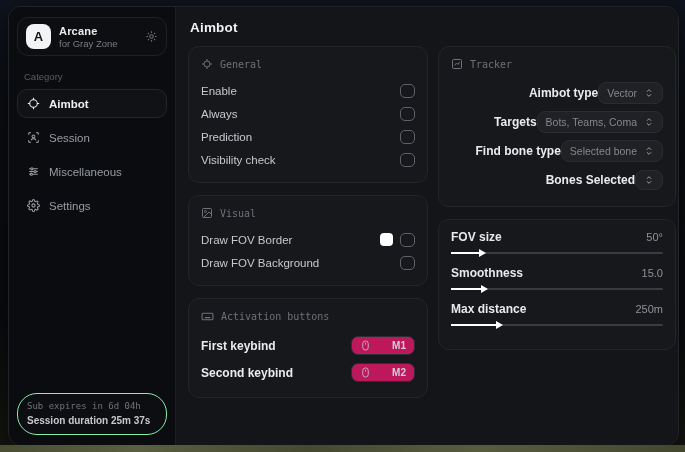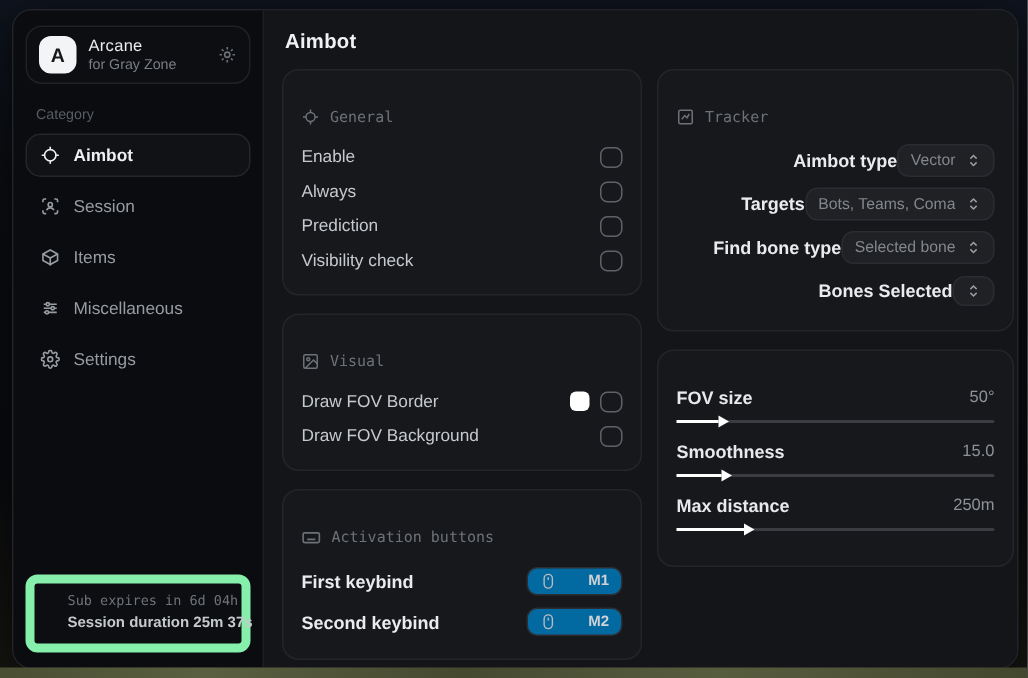--- a/index.html
+++ b/index.html
@@ -16,54 +16,54 @@
     display:flex;overflow:hidden;box-shadow:0 8px 30px rgba(0,0,0,.6);
   }
   
   .sidebar{width:167px;min-width:167px;background:#0b0c0f;border-right:1px solid #1c1e22;
     display:flex;flex-direction:column;padding:10px 8px 10px;box-sizing:border-box;}
   .brand{display:flex;align-items:center;gap:8px;border:1px solid #1f2126;border-radius:11px;
     padding:6px 8px;background:#0d0e11;}
   .logo{width:25px;height:25px;background:#f3f4f5;color:#16171a;border-radius:8px;
     font-weight:700;font-size:13px;display:flex;align-items:center;justify-content:center;}
   .brand-text{display:flex;flex-direction:column;gap:1px;}
-  .brand-name{color:#eaebed;font-size:11px;font-weight:400;letter-spacing:.2px;}
+  .brand-name{color:#eaebed;font-size:11px;font-weight:700;letter-spacing:.2px;}
   .brand-sub{color:#797e85;font-size:9.5px;}
   .gear-btn{margin-left:auto;color:#6b7076;display:flex;align-items:center;cursor:pointer;}
   .cat-label{color:#585d63;font-size:9.5px;margin:15px 7px 7px;}
   .nav{display:flex;flex-direction:column;gap:5px;}
   .nav-item{display:flex;align-items:center;gap:9px;padding:7px 9px;border-radius:10px;
     color:#979ca2;font-size:11.5px;border:1px solid transparent;cursor:pointer;}
   .nav-item.active{color:#edeff1;border-color:#24262c;background:#111216;font-weight:600;}
   .nav-item svg{flex:0 0 auto;}
-  .side-footer{margin-top:auto;border:6px solid #86efac;border-radius:8px;
-    padding:7px 22px 8px;background:#0d0e11;}
+  .side-footer{margin-top:auto;border:1px solid #86efac;border-radius:20px;
+    padding:7px 9px 8px;background:#0d0e11;}
   .sub-line{font-family:"DejaVu Sans Mono",monospace;color:#6e7379;font-size:9px;margin-bottom:4px;white-space:nowrap;}
   .dur-line{color:#c6c9cc;font-size:10px;font-weight:600;white-space:nowrap;}
   
   main{flex:1;background:#141518;display:flex;flex-direction:column;box-sizing:border-box;}
   .main-header{padding:13px 14px 9px;}
   .page-title{margin:0;font-size:13.5px;color:#f0f1f3;font-weight:700;letter-spacing:.2px;}
   .content{display:flex;gap:10px;padding:2px 12px 12px;}
   .col{display:flex;flex-direction:column;gap:12px;}
   .col-left{width:240px;min-width:240px;}
   .col-right{width:238px;min-width:238px;}
-  .card{background:#17181c;border:1px solid #232529;border-radius:11px;padding:24px 12px 11px;box-sizing:border-box;}
+  .card{background:#17181c;border:1px solid #232529;border-radius:11px;padding:10px 12px 11px;box-sizing:border-box;}
   .card-head{display:flex;align-items:center;gap:7px;color:#6d7278;
     font-family:"DejaVu Sans Mono",monospace;font-size:10px;margin:1px 0 9px;}
   .row{display:flex;align-items:center;justify-content:space-between;min-height:23px;}
   .row-label{color:#c6c9cd;font-size:11.5px;}
   .checkbox{width:15px;height:14px;border:1.5px solid #5e6268;border-radius:5px;
     background:transparent;box-sizing:border-box;cursor:pointer;}
   .swatch{width:13px;height:13px;border-radius:4px;margin-right:7px;cursor:pointer;}
   .row-controls{display:flex;align-items:center;}
   
   .kb-row{min-height:27px;}
   .kb-label{color:#e9ebed;font-size:12px;font-weight:600;}
-  .kb-pill{display:flex;align-items:center;gap:21px;background:#0369a1;border:1px solid #2c2e34;
+  .kb-pill{display:flex;align-items:center;gap:21px;background:#be185d;border:1px solid #2c2e34;
     border-radius:7px;padding:3px 8px;color:#cfd2d6;font-size:10px;font-weight:600;cursor:pointer;}
   .kb-pill svg{color:#b9bcc0;}
   
   .tr-row{min-height:27px;margin-bottom:2px;justify-content:flex-end;}
   .tr-label{color:#e9ebed;font-size:12px;font-weight:600;white-space:nowrap;}
   .select{display:flex;align-items:center;gap:7px;background:#1f2125;border:1px solid #2a2c32;
     border-radius:8px;padding:4px 8px;color:#83878d;font-size:10.5px;cursor:pointer;
     max-width:150px;}
   .select .sel-text{white-space:nowrap;overflow:hidden;text-overflow:ellipsis;}
   .select svg{flex:0 0 auto;color:#9a9ea3;}
@@ -117,29 +117,20 @@
               <path d="M3 7V5a2 2 0 0 1 2-2h2M17 3h2a2 2 0 0 1 2 2v2M21 17v2a2 2 0 0 1-2 2h-2M7 21H5a2 2 0 0 1-2-2v-2"></path>
               <circle cx="12" cy="10" r="2.6"></circle>
               <path d="M7.5 17c.8-2 2.5-3 4.5-3s3.7 1 4.5 3"></path>
             </svg>
         </span>
         <span>Session</span>
       </div>
       <div class="nav-item">
         <span>
           <svg width="13" height="13" viewBox="0 0 24 24" fill="none" stroke="currentColor" stroke-width="2">
-              <path d="M21 8l-9-5-9 5v8l9 5 9-5z"></path>
-              <path d="M3 8l9 5 9-5M12 13v9"></path>
-            </svg>
-        </span>
-        <span>Items</span>
-      </div>
-      <div class="nav-item">
-        <span>
-          <svg width="13" height="13" viewBox="0 0 24 24" fill="none" stroke="currentColor" stroke-width="2">
               <path d="M4 7h16M4 12h16M4 17h16"></path>
               <circle cx="9" cy="7" r="2" fill="#0b0c0f"></circle>
               <circle cx="15" cy="12" r="2" fill="#0b0c0f"></circle>
               <circle cx="8" cy="17" r="2" fill="#0b0c0f"></circle>
             </svg>
         </span>
         <span>Miscellaneous</span>
       </div>
       <div class="nav-item">
         <span>

